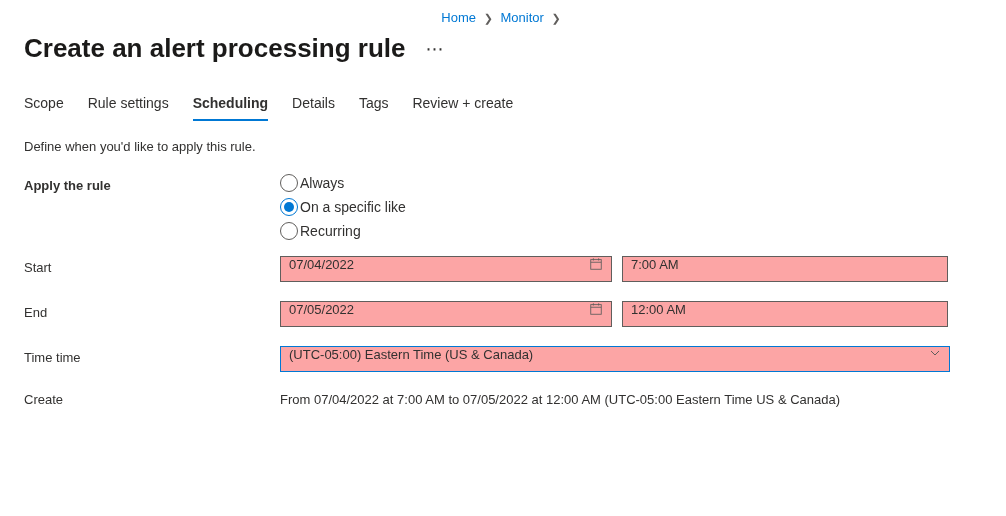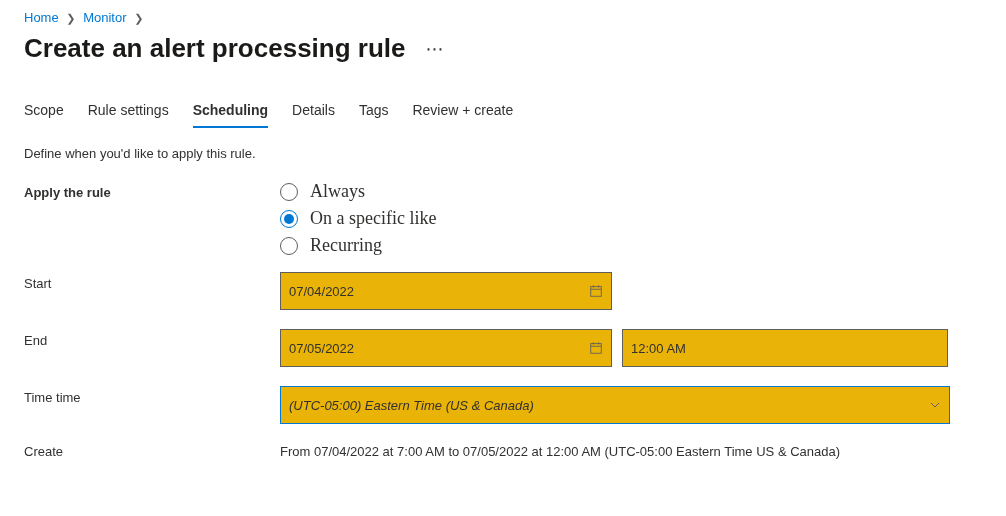--- a/index.html
+++ b/index.html
@@ -7,35 +7,36 @@
     margin: 0;
     font-family: "Segoe UI", Arial, sans-serif;
     font-size: 13px;
     color: #323130;
     background: #fff;
     padding: 10px 24px;
   }
   .breadcrumb {
     font-size: 13px;
     margin-bottom: 8px;
+    text-align: center;
   }
   .breadcrumb a {
     color: #0078d4;
     text-decoration: none;
   }
   .breadcrumb .sep {
     color: #605e5c;
     margin: 0 4px;
     font-size: 11px;
   }
   .title-row {
     display: flex;
     align-items: center;
     gap: 16px;
-    margin-bottom: 32px;
+    margin-bottom: 25px;
   }
   h1 {
     font-size: 26px;
     font-weight: 600;
     margin: 0;
     color: #1b1a19;
   }
   .ellipsis-btn {
     font-size: 18px;
     color: #323130;
@@ -83,24 +84,23 @@
     flex-wrap: wrap;
   }
   .radio-group {
     display: flex;
     flex-direction: column;
     gap: 6px;
   }
   .radio-opt {
     display: flex;
     align-items: center;
-    gap: 12px;
-    cursor: pointer;
-    font-size: 18px;
-    font-family: Liberation Serif, serif;
+    gap: 2px;
+    cursor: pointer;
+    font-size: 14px;
   }
   .radio-circle {
     width: 18px;
     height: 18px;
     border: 1px solid #605e5c;
     border-radius: 50%;
     display: inline-flex;
     align-items: center;
     justify-content: center;
     flex-shrink: 0;
@@ -110,38 +110,36 @@
   }
   .radio-dot {
     width: 10px;
     height: 10px;
     background: #0078d4;
     border-radius: 50%;
     display: none;
   }
   .radio-circle.selected .radio-dot { display: block; }
   .date-input, .time-input, .select-input {
-    height: 38px;
+    height: 26px;
     border: 1px solid #605e5c;
     padding: 0 8px;
     font-family: inherit;
     font-size: 13px;
-    background: #eab308;
-    display: flex;
-    align-items: center;
+    background: #fca5a5;
+    display: flex;
     position: relative;
   }
   .date-input { width: 332px; justify-content: space-between; }
   .time-input { width: 326px; }
   .select-input {
     width: 670px;
     border: 1px solid #0078d4;
     justify-content: space-between;
     cursor: pointer;
-    font-style: italic;
   }
   .cal-icon {
     width: 14px; height: 14px;
     display: inline-block;
     color: #605e5c;
   }
   .chev-icon {
     width: 12px; height: 12px;
     color: #605e5c;
   }
@@ -205,20 +203,23 @@
       <span>07/04/2022</span>
       <span class="cal-icon">
         <svg viewBox="0 0 16 16" width="14" height="14" fill="none" stroke="currentColor" stroke-width="1">
             <rect x="2" y="3" width="12" height="11"></rect>
             <line x1="2" y1="6" x2="14" y2="6"></line>
             <line x1="5" y1="1.5" x2="5" y2="4"></line>
             <line x1="11" y1="1.5" x2="11" y2="4"></line>
           </svg>
       </span>
     </div>
+    <div class="time-input">
+      <span>7:00 AM</span>
+    </div>
   </div>
 </div>
 
 <div class="row tight">
   <div class="label-col">End</div>
   <div class="field-col">
     <div class="date-input">
       <span>07/05/2022</span>
       <span class="cal-icon">
         <svg viewBox="0 0 16 16" width="14" height="14" fill="none" stroke="currentColor" stroke-width="1">

